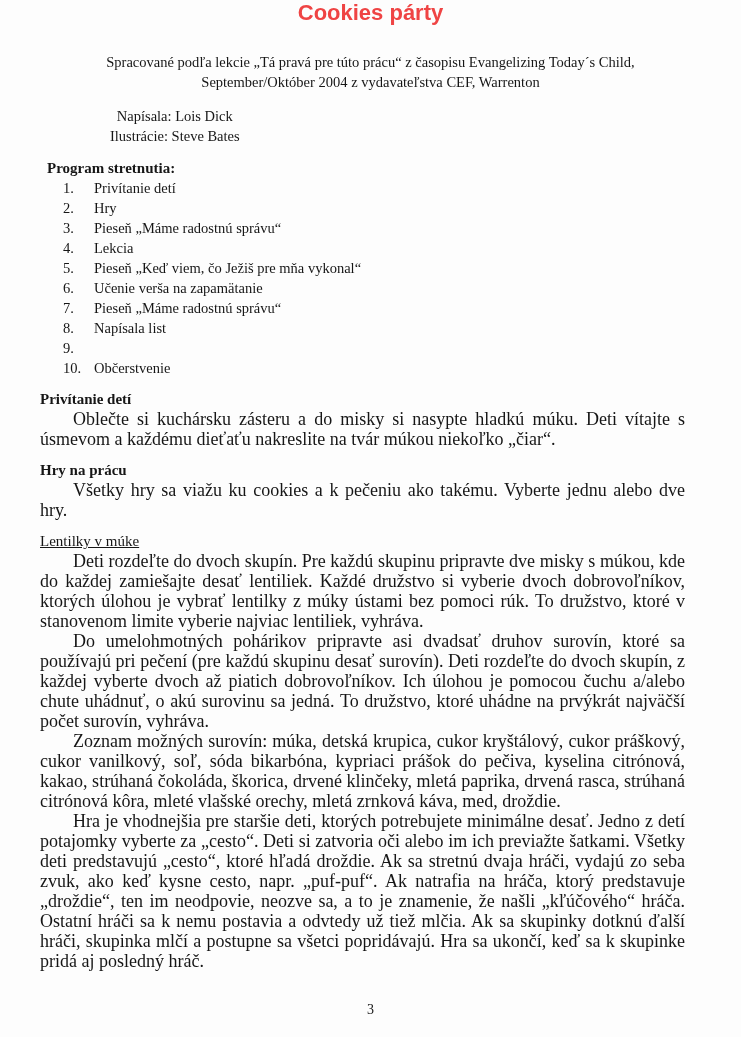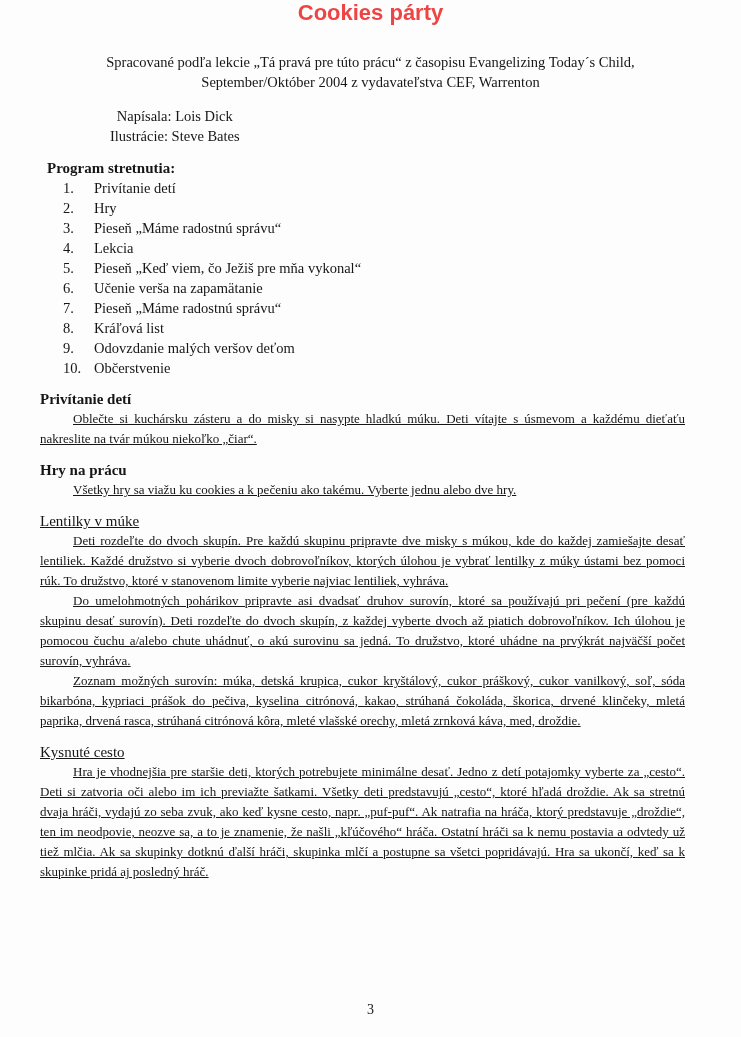--- a/index.html
+++ b/index.html
@@ -54,23 +54,22 @@
     margin: 11px 36px 0 40px;
     font-size: 15px;
     line-height: 20px;
   }
   .section-heading.bold { font-weight: 700; }
   .section-heading.underlined { text-decoration: underline; }
   .para {
     margin: 0 56px 0 40px;
     text-align: justify;
     text-indent: 33px;
-    font-size: 13px;
+    font-size: 18px;
     line-height: 20px;
-    text-decoration: underline;
   }
   .gap-lg { }
   .page-number {
     position: absolute;
     left: 0;
     right: 0;
     top: 1002px;
     text-align: center;
     font-size: 14px;
   }
@@ -121,25 +120,24 @@
     <div class="program-row">
       <span class="num">6.</span>
       <span class="label">Učenie verša na zapamätanie</span>
     </div>
     <div class="program-row">
       <span class="num">7.</span>
       <span class="label">Pieseň „Máme radostnú správu“</span>
     </div>
     <div class="program-row">
       <span class="num">8.</span>
-      <span class="label">Kráľová list</span>
+      <span class="label">Napísala list</span>
     </div>
     <div class="program-row">
       <span class="num">9.</span>
-      <span class="label">Odovzdanie malých veršov deťom</span>
     </div>
     <div class="program-row">
       <span class="num">10.</span>
       <span class="label">Občerstvenie</span>
     </div>
   </div>
 
   <div>
     <div class="section-heading bold">Privítanie detí</div>
     <div class="para">Oblečte si kuchársku zásteru a do misky si nasypte hladkú múku. Deti vítajte s úsmevom a každému dieťaťu nakreslite na tvár múkou niekoľko „čiar“.</div>
@@ -154,19 +152,18 @@
     <div class="section-heading underlined gap-lg">Lentilky v múke</div>
     <div class="para">Deti rozdeľte do dvoch skupín. Pre každú skupinu pripravte dve misky s múkou, kde do každej zamiešajte desať lentiliek. Každé družstvo si vyberie dvoch dobrovoľníkov, ktorých úlohou je vybrať lentilky z múky ústami bez pomoci rúk. To družstvo, ktoré v stanovenom limite vyberie najviac lentiliek, vyhráva.</div>
   </div>
 
   <div>
     <div class="para">Do umelohmotných pohárikov pripravte asi dvadsať druhov surovín, ktoré sa používajú pri pečení (pre každú skupinu desať surovín). Deti rozdeľte do dvoch skupín, z každej vyberte dvoch až piatich dobrovoľníkov. Ich úlohou je pomocou čuchu a/alebo chute uhádnuť, o akú surovinu sa jedná. To družstvo, ktoré uhádne na prvýkrát najväčší počet surovín, vyhráva.</div>
     <div class="para">Zoznam možných surovín: múka, detská krupica, cukor kryštálový, cukor práškový, cukor vanilkový, soľ, sóda bikarbóna, kypriaci prášok do pečiva, kyselina citrónová, kakao, strúhaná čokoláda, škorica, drvené klinčeky, mletá paprika, drvená rasca, strúhaná citrónová kôra, mleté vlašské orechy, mletá zrnková káva, med, droždie.</div>
   </div>
 
   <div>
-    <div class="section-heading underlined">Kysnuté cesto</div>
     <div class="para">Hra je vhodnejšia pre staršie deti, ktorých potrebujete minimálne desať. Jedno z detí potajomky vyberte za „cesto“. Deti si zatvoria oči alebo im ich previažte šatkami. Všetky deti predstavujú „cesto“, ktoré hľadá droždie. Ak sa stretnú dvaja hráči, vydajú zo seba zvuk, ako keď kysne cesto, napr. „puf-puf“. Ak natrafia na hráča, ktorý predstavuje „droždie“, ten im neodpovie, neozve sa, a to je znamenie, že našli „kľúčového“ hráča. Ostatní hráči sa k nemu postavia a odvtedy už tiež mlčia. Ak sa skupinky dotknú ďalší hráči, skupinka mlčí a postupne sa všetci popridávajú. Hra sa ukončí, keď sa k skupinke pridá aj posledný hráč.</div>
   </div>
 
   <div class="page-number">3</div>
 
 </div>
 
 </body></html>

